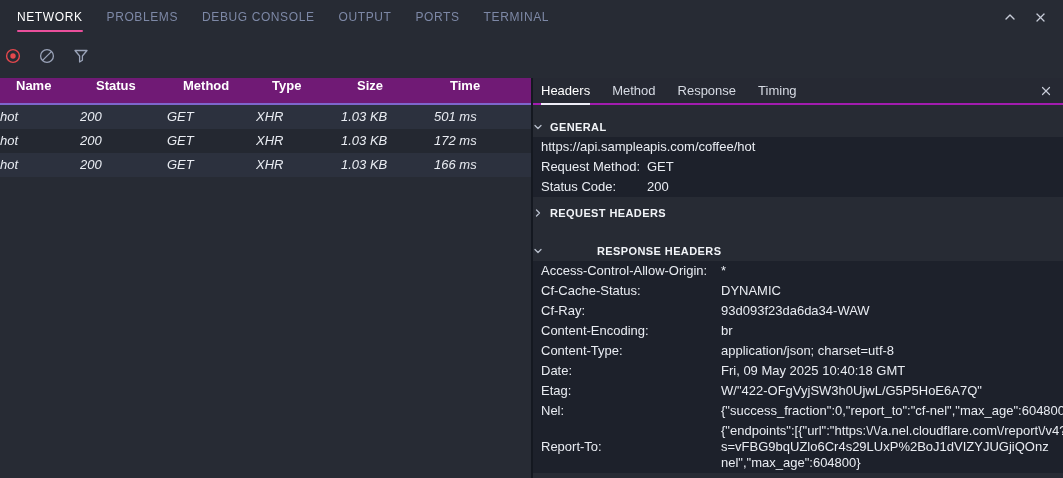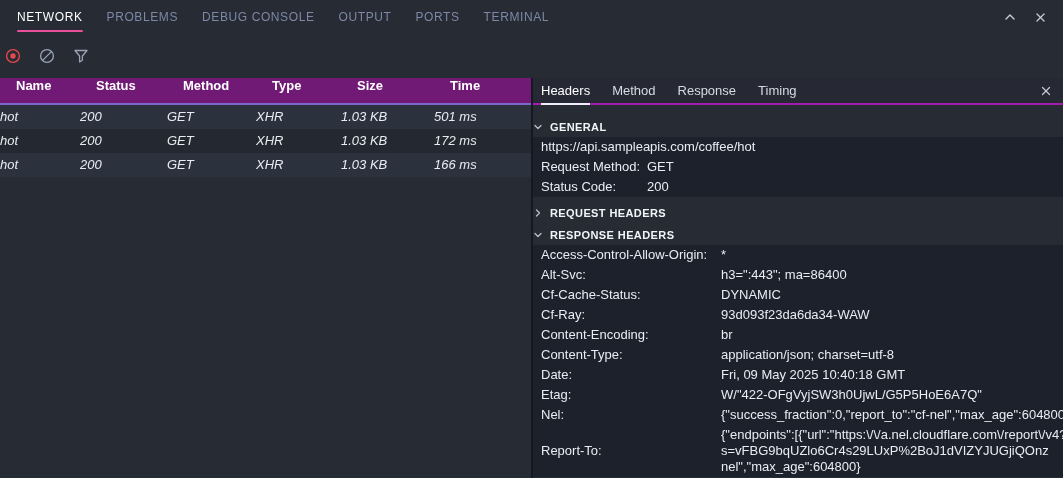--- a/index.html
+++ b/index.html
@@ -62,21 +62,21 @@
   .det-body { flex:1; overflow:hidden; }
 
   .section-header {
     display:flex; align-items:center; height:20px; padding-left:0;
     font-size:11px; font-weight:bold; letter-spacing:.4px; color:#f2f4f8; cursor:pointer;
     text-transform:uppercase;
   }
   .section-header .chev { display:flex; align-items:center; margin-right:7px; color:#b8bfcc; }
   .sh-general { padding-top:0; margin-top:12px; }
   .sh-request { margin-top:6px; }
-  .sh-response { margin-top:2px; }
+  .sh-response { margin-top:18px;gap:47px; }
 
   .kv-block { background:#1d212b; }
   .kv-row { display:flex; line-height:20px; padding-left:8px; }
   .kv-label { white-space:nowrap; overflow:hidden; flex:0 0 auto; }
   .kv-block.general .kv-label { width:106px; }
   .kv-block.response .kv-label { width:180px; }
   .kv-value { flex:1; min-width:0; white-space:nowrap; overflow:hidden; }
   .kv-row.multiline { align-items:center; }
   .kv-row.multiline .kv-value { padding:2px 0; }
   .kv-row.multiline .vline { line-height:16px; white-space:nowrap; overflow:hidden; }
@@ -227,24 +227,20 @@
               </svg>
           </span>
           <span>RESPONSE HEADERS</span>
         </div>
         <div class="kv-block response">
           <div class="kv-row">
             <span class="kv-label">Access-Control-Allow-Origin:</span>
             <span class="kv-value">*</span>
           </div>
           <div class="kv-row">
-            <span class="kv-label">Alt-Svc:</span>
-            <span class="kv-value">h3=":443"; ma=86400</span>
-          </div>
-          <div class="kv-row">
             <span class="kv-label">Cf-Cache-Status:</span>
             <span class="kv-value">DYNAMIC</span>
           </div>
           <div class="kv-row">
             <span class="kv-label">Cf-Ray:</span>
             <span class="kv-value">93d093f23da6da34-WAW</span>
           </div>
           <div class="kv-row">
             <span class="kv-label">Content-Encoding:</span>
             <span class="kv-value">br</span>

